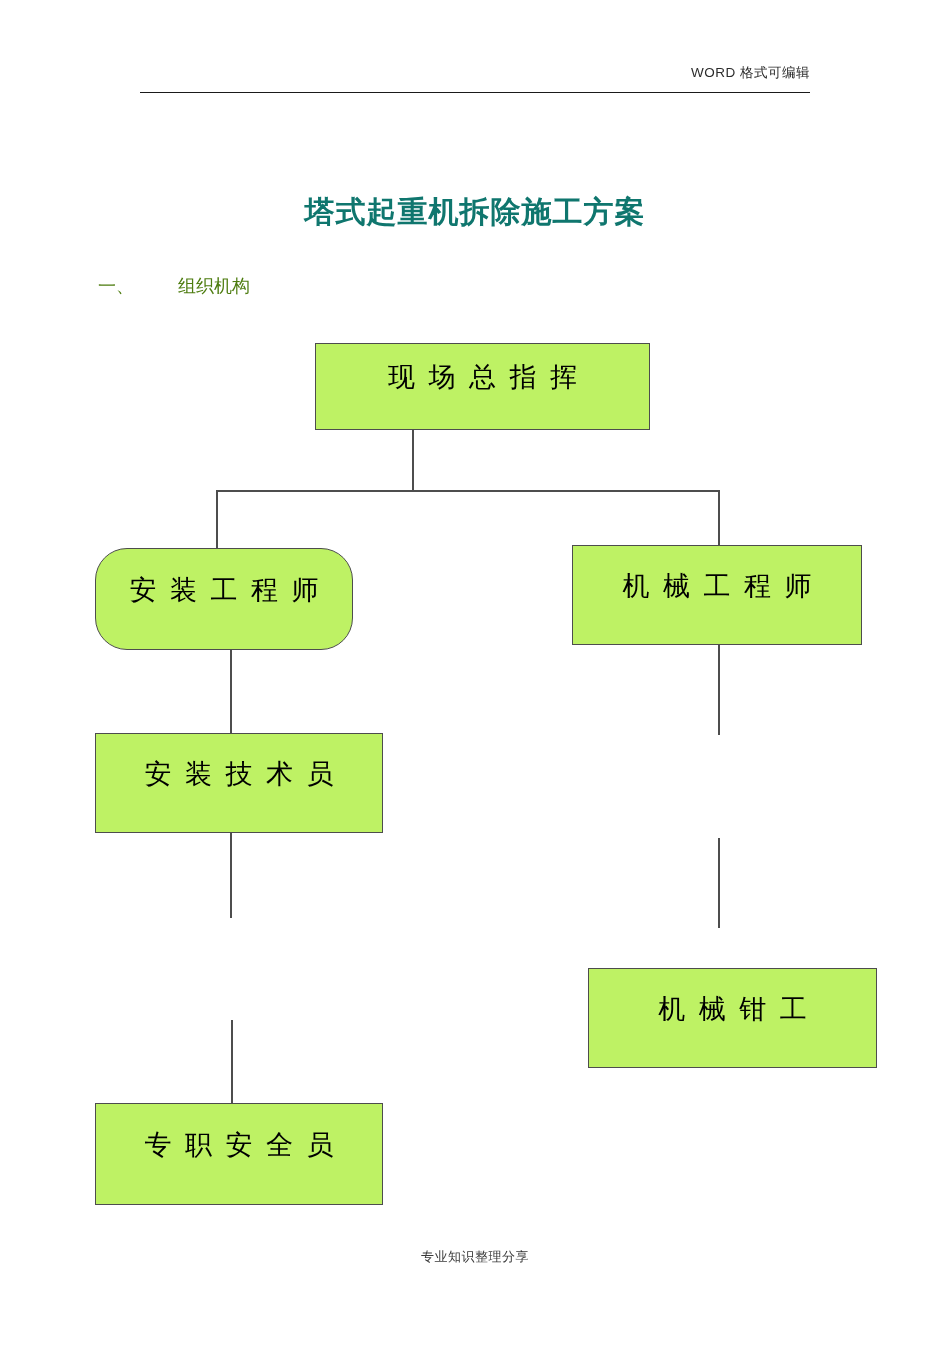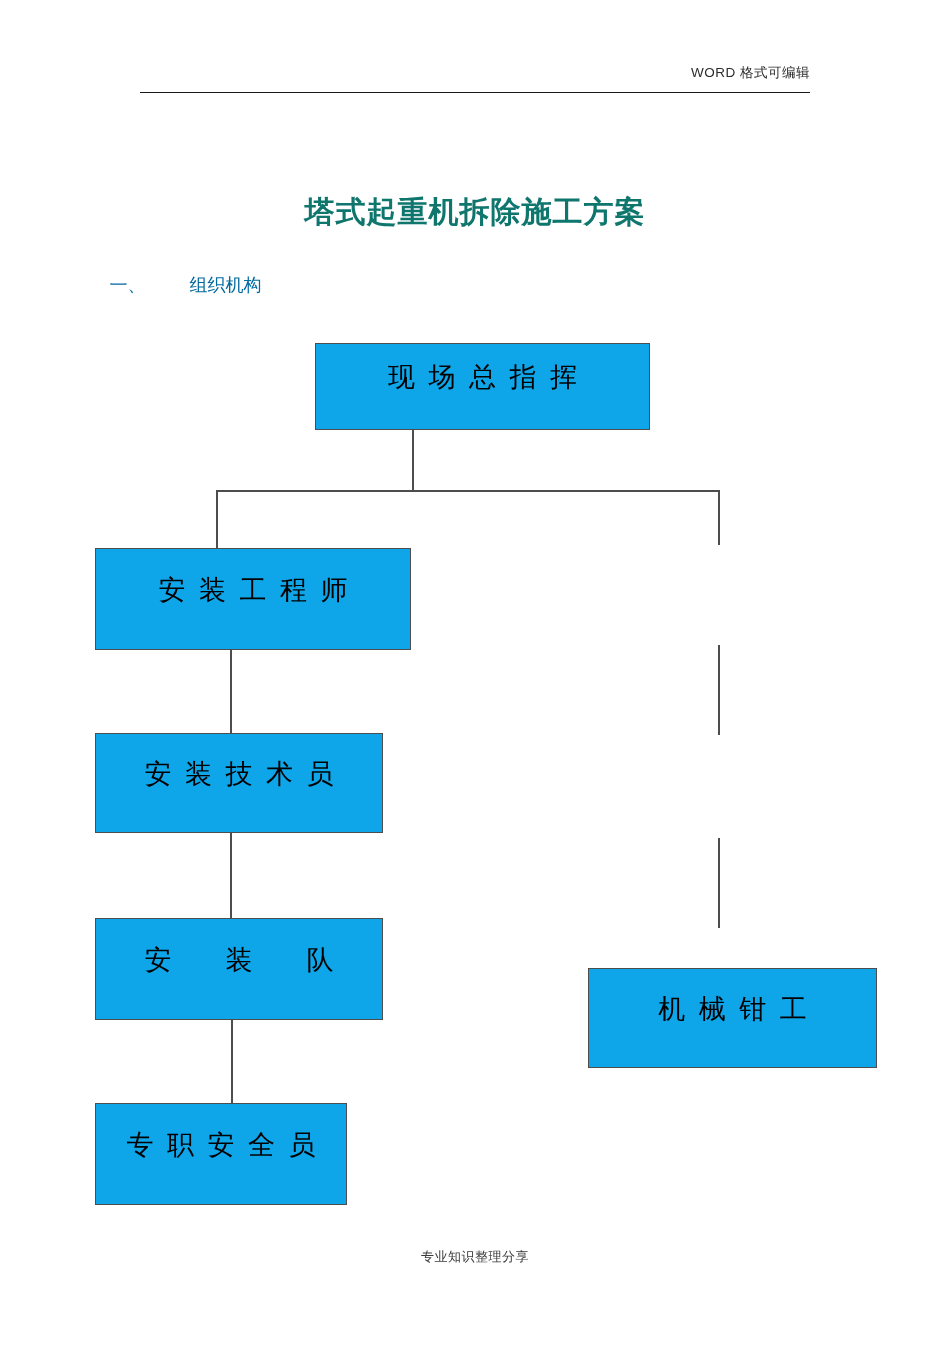--- a/index.html
+++ b/index.html
@@ -53,41 +53,41 @@
     color: #0f766e;
     font-family: "Liberation Sans", "DejaVu Sans", sans-serif;
   }
 
   
   .section-heading {
     position: absolute;
     left: 88px;
     top: 253px;
     font-size: 18px;
-    color: #0369a1;
-    font-family: Liberation Mono, monospace;
+    color: #4d7c0f;
+    font-family: Liberation Sans, sans-serif;
     white-space: pre;
   }
   .section-heading .sec-num { display: inline-block; }
   .section-heading .sec-label { display: inline-block; margin-left: 44px; }
 
   
   #org-chart {
     position: absolute;
     left: 0;
     top: 0;
     width: 950px;
     height: 1345px;
     pointer-events: none;
   }
   .node {
     position: absolute;
     box-sizing: border-box;
     border: 1.4px solid #4d4d4d;
-    background: #0ea5e9;
+    background: #bef264;
     display: flex;
     align-items: center;
     justify-content: center;
     pointer-events: auto;
   }
   .node .node-label {
     font-size: 27px;
     color: #000000;
     font-family: "Liberation Serif", "DejaVu Serif", serif;
     white-space: pre;
@@ -137,30 +137,30 @@
     <div class="connector v" style="left: 216px; top: 490px; height: 58px;"></div>
     <div class="connector v" style="left: 718px; top: 490px; height: 55px;"></div>
     <div class="connector v" style="left: 230px; top: 650px; height: 83px;"></div>
     <div class="connector v" style="left: 718px; top: 645px; height: 90px;"></div>
     <div class="connector v" style="left: 230px; top: 833px; height: 85px;"></div>
     <div class="connector v" style="left: 718px; top: 838px; height: 90px;"></div>
     <div class="connector v" style="left: 231px; top: 1020px; height: 83px;"></div>
     <div class="node" style="left: 315px; top: 343px; width: 335px; height: 87px;">
       <span class="node-label">现  场  总  指  挥</span>
     </div>
-    <div class="node" style="left: 95px; top: 548px; width: 316px; height: 102px;">
+    <div class="node" style="left: 95px; top: 548px; width: 258px; height: 102px; border-radius: 32px;">
       <span class="node-label">安  装  工  程  师</span>
+    </div>
+    <div class="node" style="left: 572px; top: 545px; width: 290px; height: 100px;">
+      <span class="node-label">机  械  工  程  师</span>
     </div>
     <div class="node" style="left: 95px; top: 733px; width: 288px; height: 100px;">
       <span class="node-label">安  装  技  术  员</span>
     </div>
-    <div class="node" style="left: 95px; top: 918px; width: 288px; height: 102px;">
-      <span class="node-label">安        装        队</span>
-    </div>
     <div class="node" style="left: 588px; top: 928px; width: 289px; height: 100px; margin-top: 40px;">
       <span class="node-label">机  械  钳  工</span>
     </div>
-    <div class="node" style="left: 95px; top: 1103px; width: 252px; height: 102px;">
+    <div class="node" style="left: 95px; top: 1103px; width: 288px; height: 102px;">
       <span class="node-label">专  职  安  全  员</span>
     </div>
   </div>
 
 <div class="page-footer">专业知识整理分享</div>
 
 </body></html>

